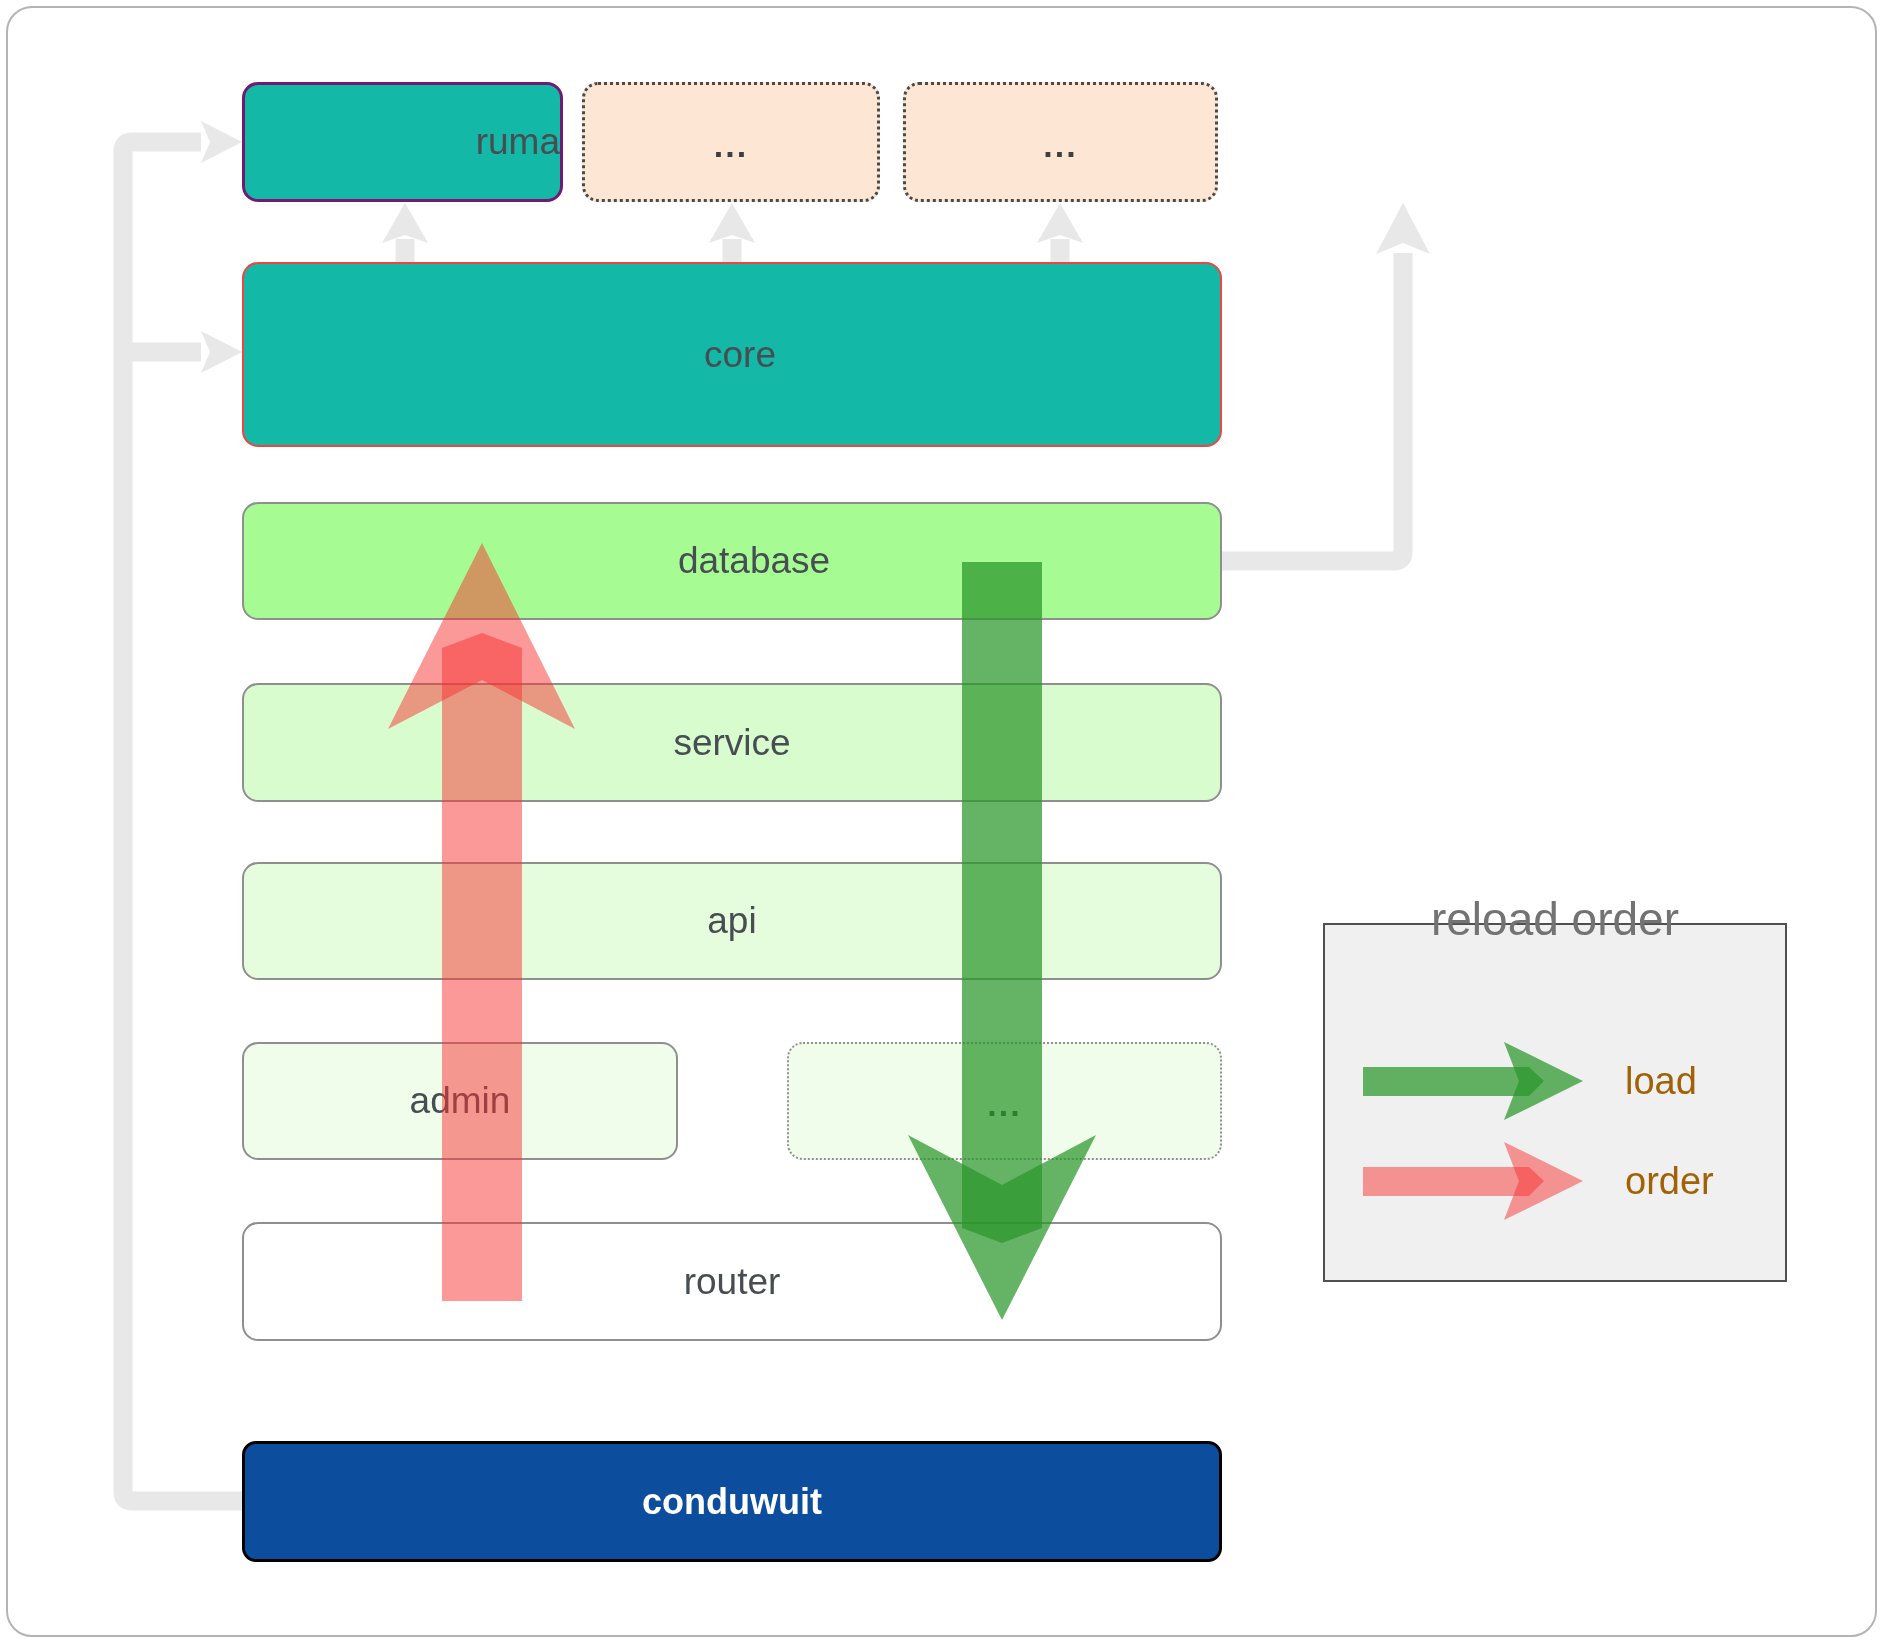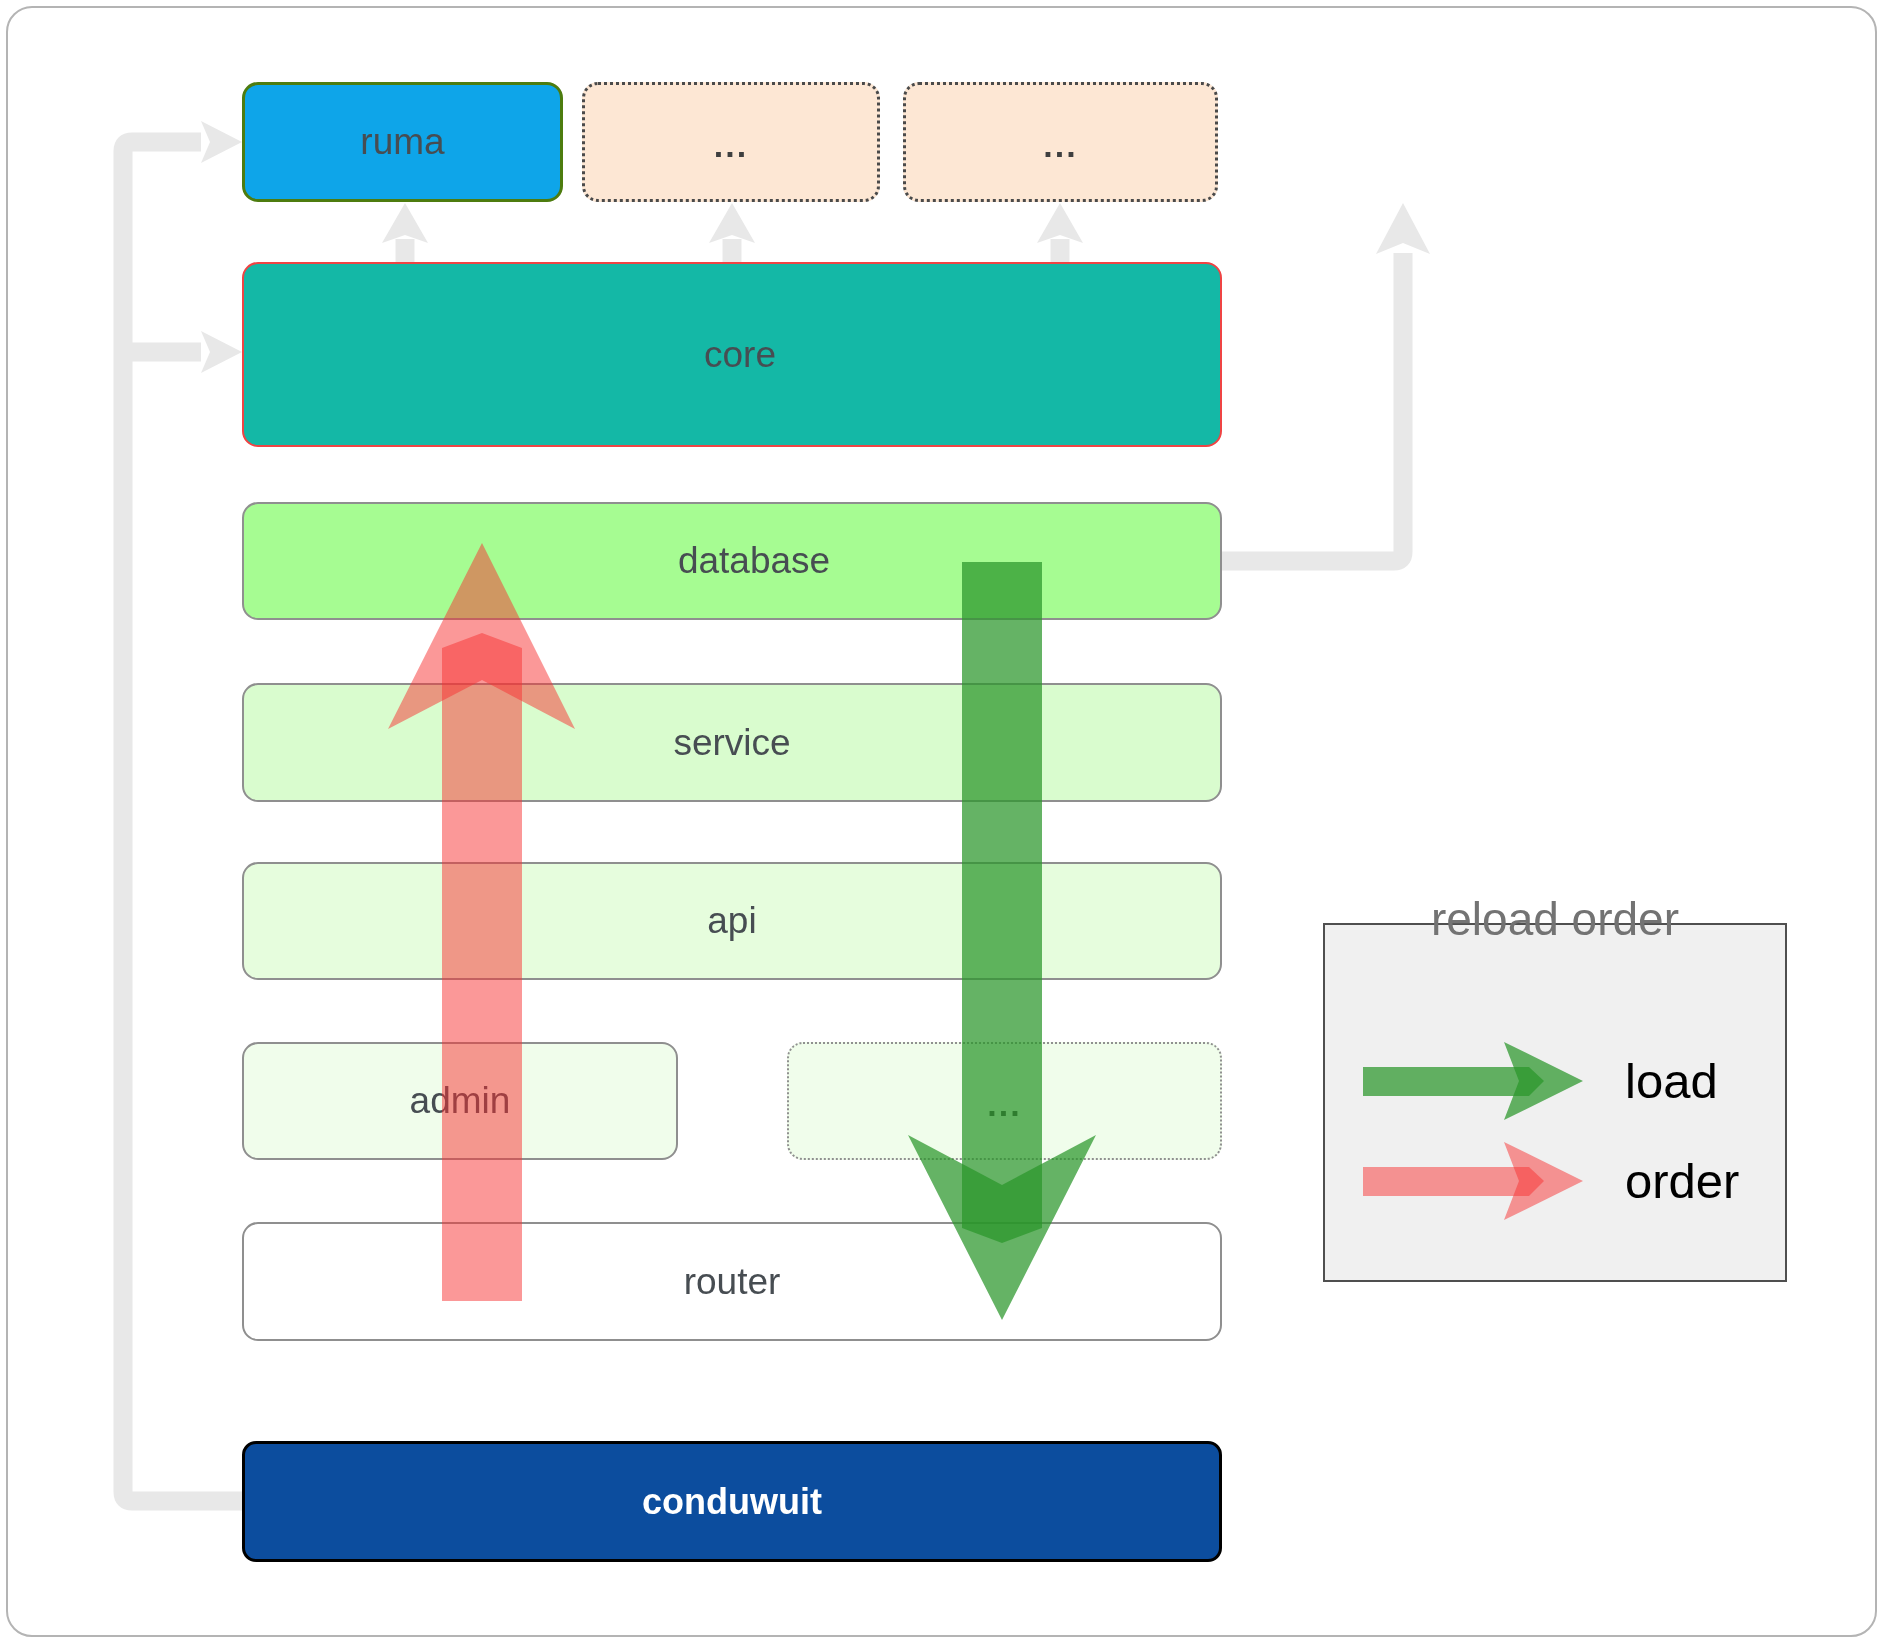--- a/index.html
+++ b/index.html
@@ -6,36 +6,36 @@
   .canvas{position:relative;width:1883px;height:1643px;background:#ffffff;overflow:hidden;
           font-family:"Liberation Sans",sans-serif;}
   .frame{position:absolute;left:6px;top:6px;right:6px;bottom:6px;border:2px solid #b4b4b4;border-radius:26px;}
   .layer{position:absolute;left:0;top:0;width:1883px;height:1643px;pointer-events:none;}
   .connectors{z-index:1;}
   .boxes{z-index:2;}
   .arrows{z-index:3;}
   .box{position:absolute;display:flex;align-items:center;justify-content:center;
        box-sizing:border-box;font-size:37px;color:#474d52;}
   .r16{border-radius:16px;}
-  .peach{background:#0ea5e9;border:3px solid #4d7c0f;}
+  .peach{background:#14b8a6;border:3px solid #701a75;justify-content:flex-end;}
   .peach-dotted{background:#fde7d4;border:3px dotted #4a4a4a;}
   .blue{background:#14b8a6;border:2px solid #ef4444;padding-left:16px;}
   .green-bright{background:#a6fc92;border:2px solid #8f8f8f;padding-left:44px;}
   .green-1{background:#d9fcce;border:2px solid #8f8f8f;}
   .green-2{background:#e6fddd;border:2px solid #8f8f8f;}
   .green-3{background:#f0fdeb;border:2px solid #8f8f8f;}
   .green-3-dotted{background:#f0fdeb;border:2px dotted #909090;}
   .white{background:#ffffff;border:2px solid #8f8f8f;}
   .navy{background:#0c4d9e;border:3px solid #000;color:#ffffff;font-weight:700;font-size:36px;}
   .dots{font-weight:700;font-size:34px;color:#3f3f3f;transform:translateY(3px);letter-spacing:2px;}
   .legend{position:absolute;left:1323px;top:923px;width:464px;height:359px;box-sizing:border-box;
           background:#f0f0f0;border:2px solid #4f4f4f;z-index:2;}
   .legend-title{position:absolute;left:1323px;top:892px;width:464px;text-align:center;
                 font-size:46px;color:#737373;z-index:2;}
-  .legend-label{position:absolute;font-size:49px;color:#000000;z-index:2;line-height:46px;}
+  .legend-label{position:absolute;font-size:38px;color:#a16207;z-index:2;line-height:46px;}
   .legend-load{left:1625px;top:1058px;}
   .legend-unload{left:1625px;top:1158px;}
 </style>
 </head>
 <body>
 
 <div class="canvas">
   <div class="frame"></div>
 
   <svg class="layer connectors" viewBox="0 0 1883 1643">

